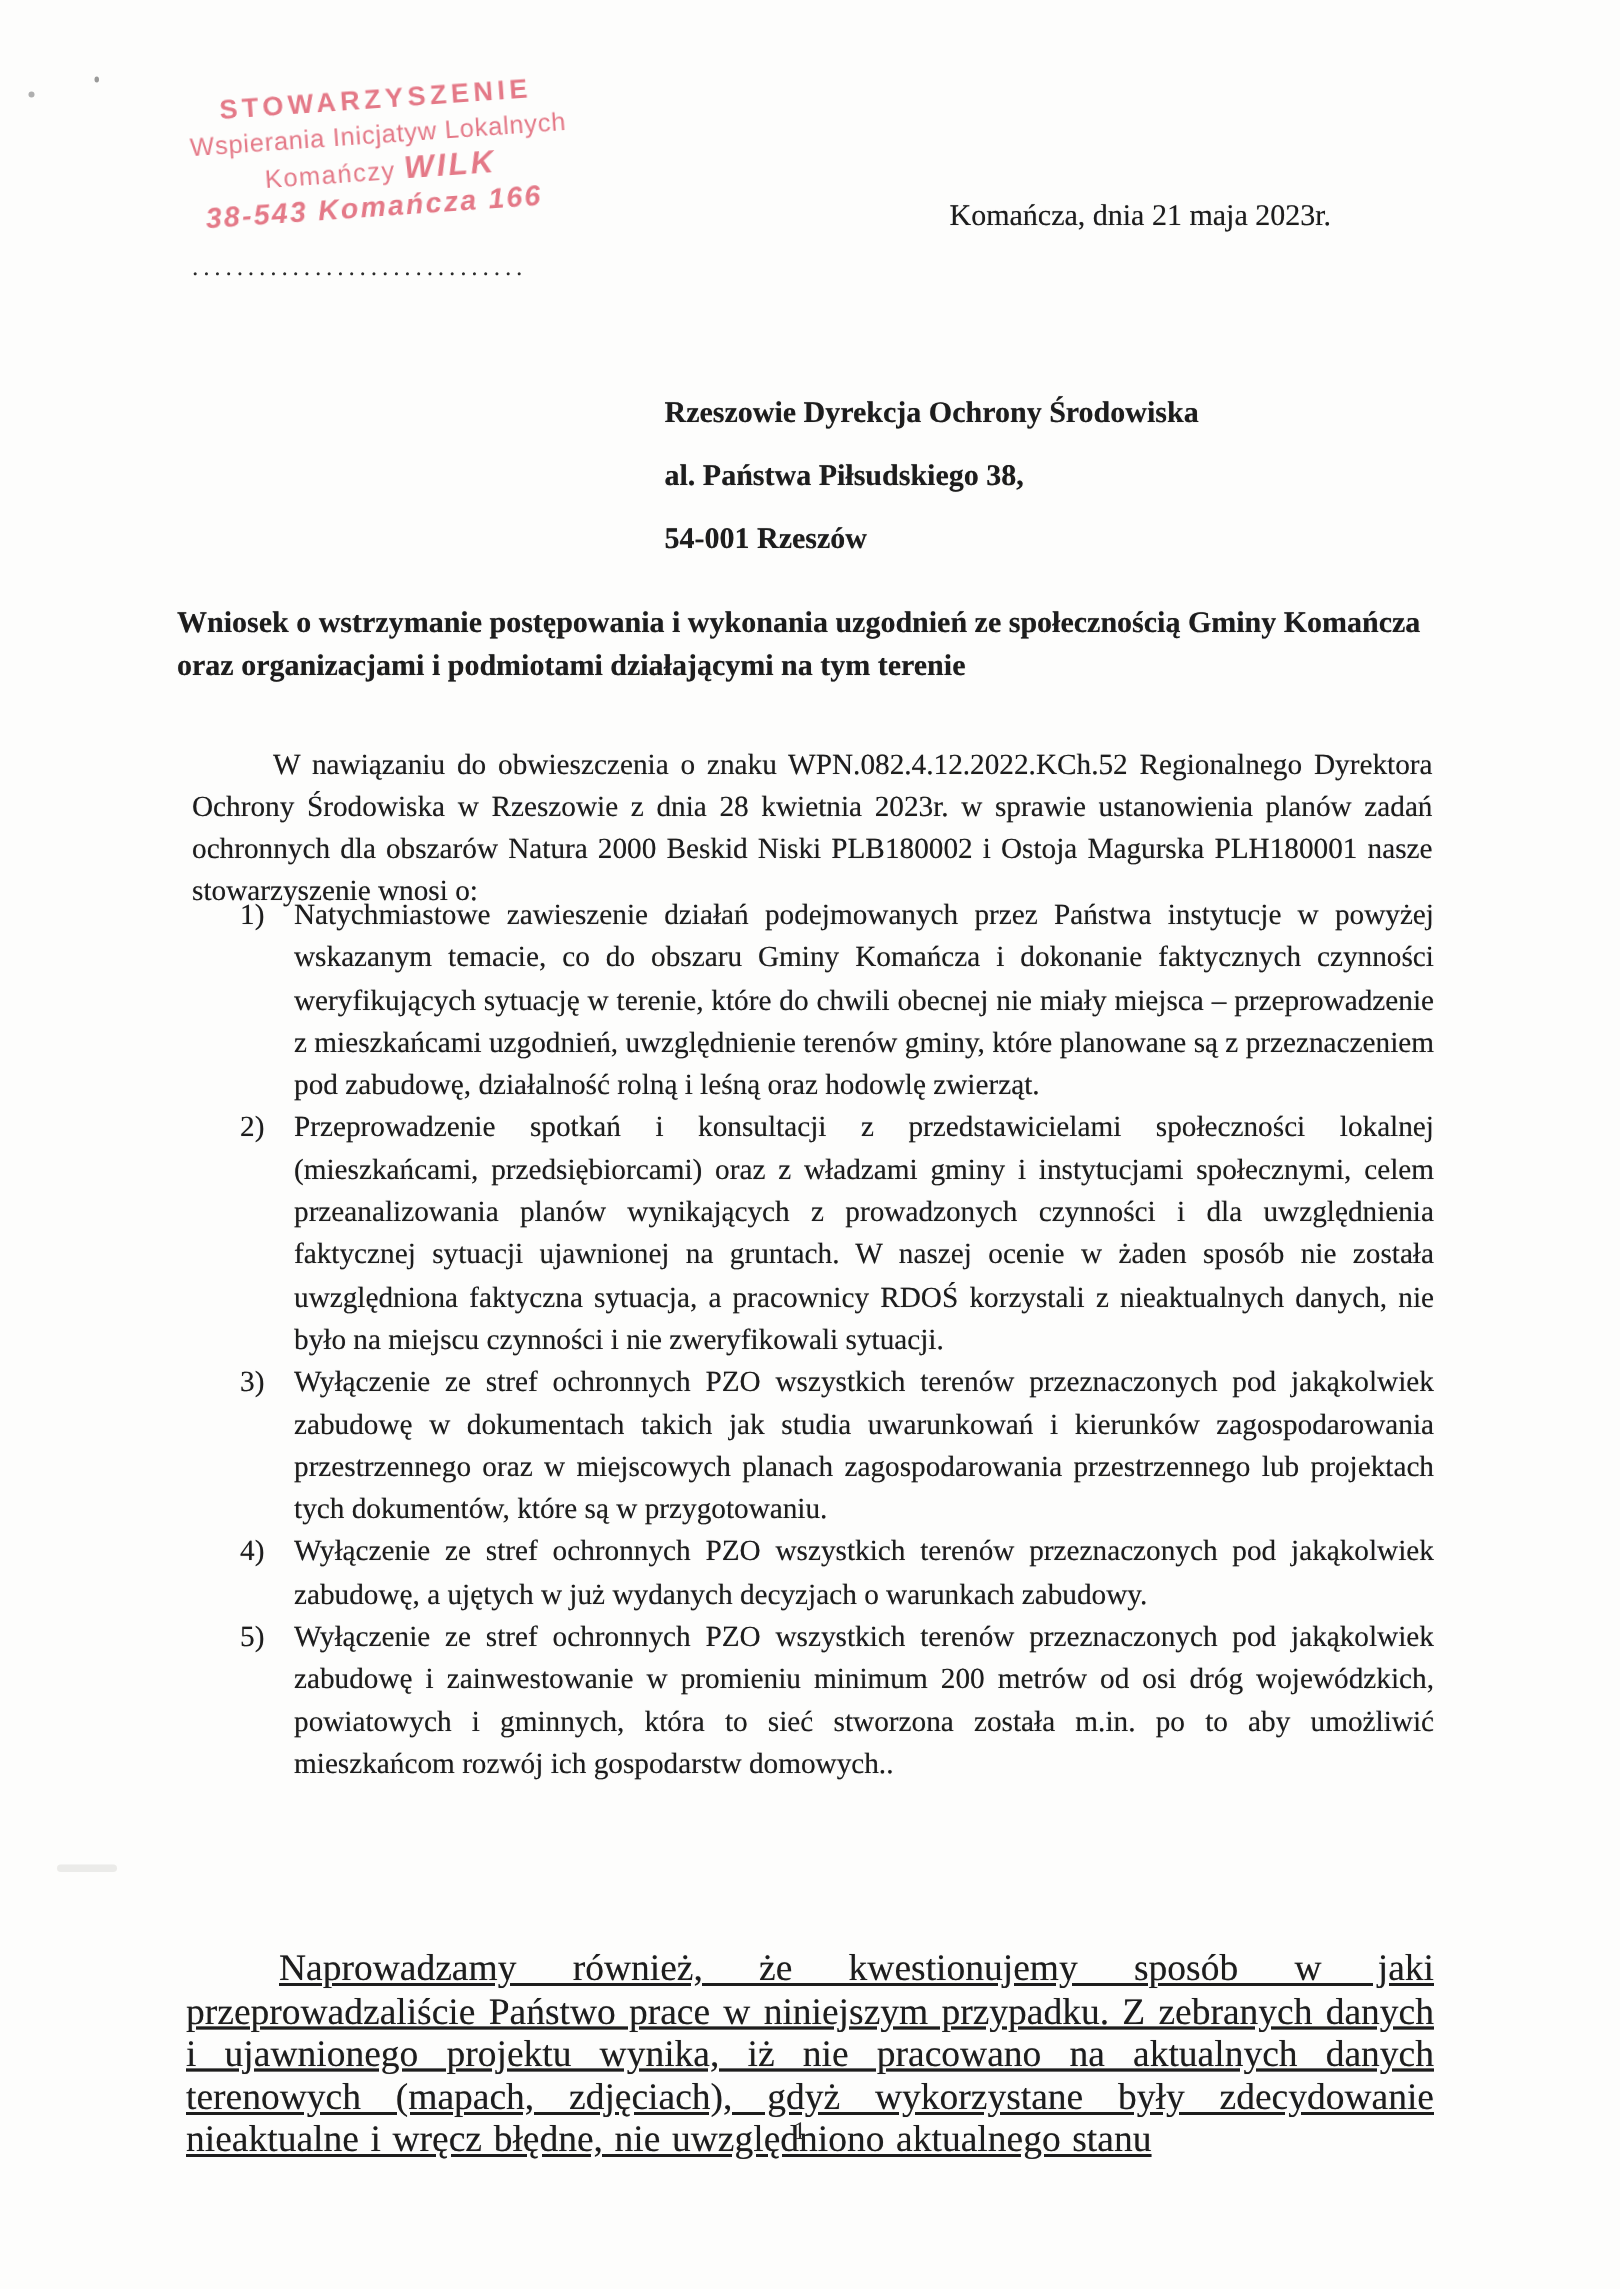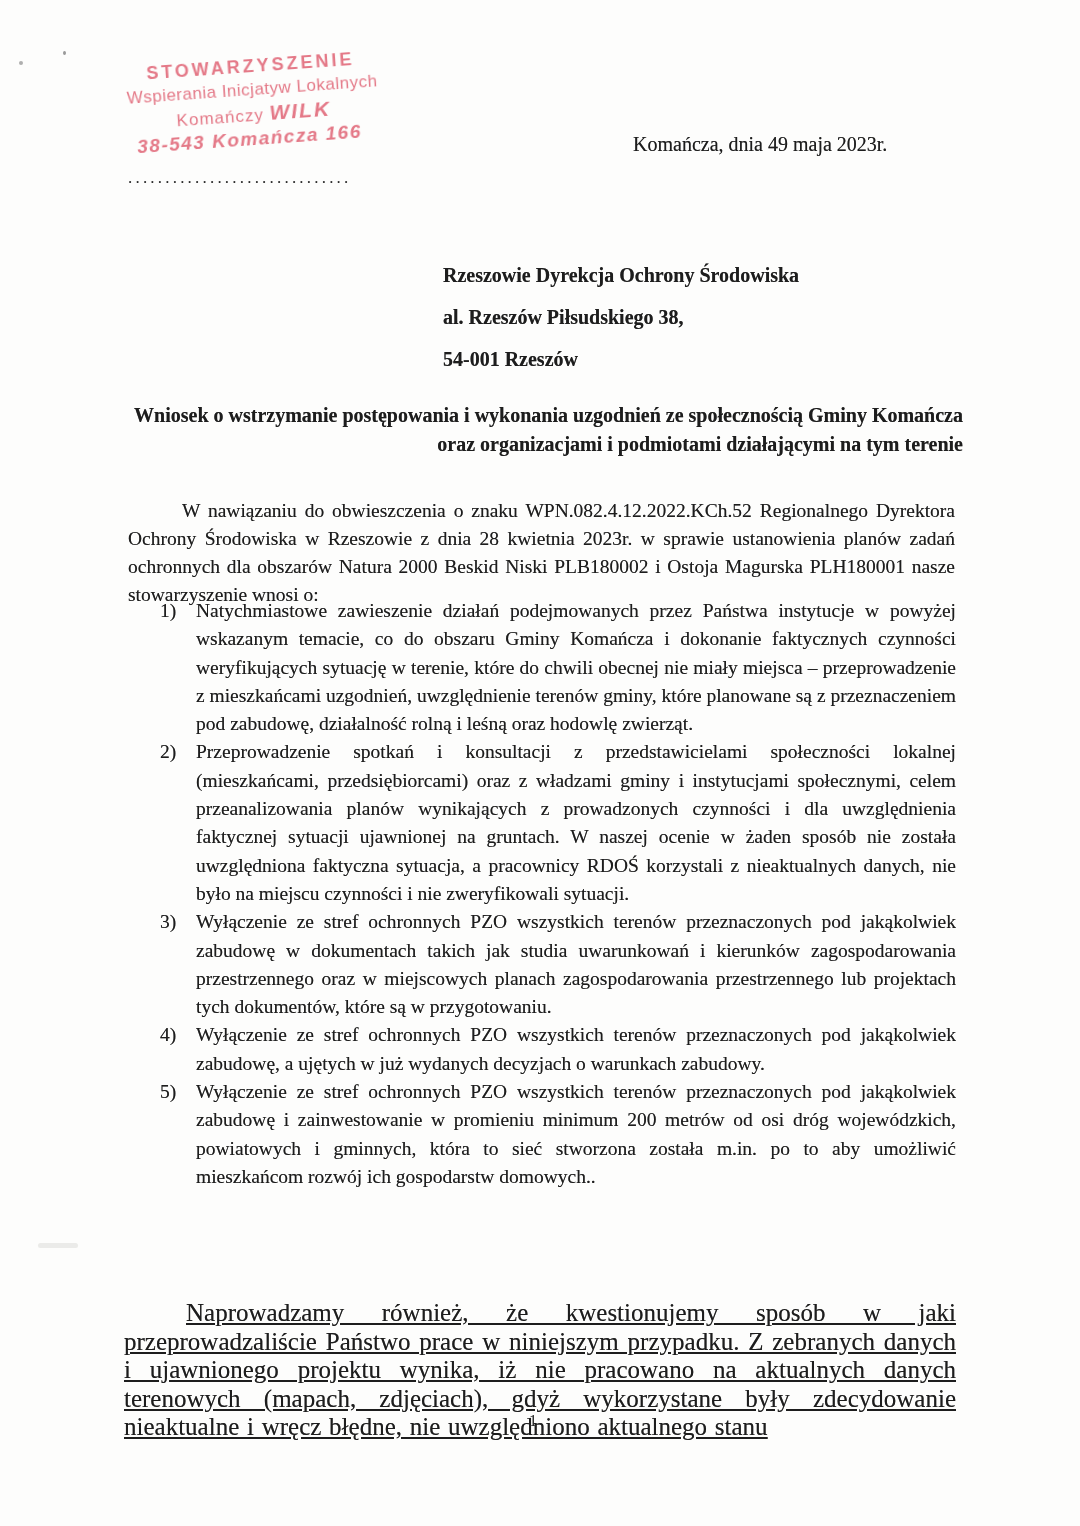--- a/index.html
+++ b/index.html
@@ -44,21 +44,21 @@
     font-size:17px;letter-spacing:3.2px;color:#2a2a2a;
     font-family:"Liberation Serif", serif;
   }
   .recipient{
     position:absolute;top:254px;left:443px;
     font-weight:bold;font-size:20px;line-height:42px;
   }
   .subject{
     position:absolute;top:401px;left:118px;width:845px;
     font-weight:bold;font-size:20px;line-height:29px;
-    text-align:right;
+    text-align:left;
   }
   .intro{
     position:absolute;top:477px;left:128px;width:827px;
     font-size:19.5px;line-height:28.3px;
     text-align:justify;text-indent:54px;
   }
   .list{
     position:absolute;top:597px;left:160px;width:796px;
     font-size:19.5px;line-height:28.3px;
   }
@@ -91,27 +91,27 @@
   <div class="stamp">
     <div class="l1">STOWARZYSZENIE</div>
     <div class="l2">Wspierania Inicjatyw Lokalnych</div>
     <div class="l3">
       <span>Komańczy</span>
       <span class="wilk">WILK</span>
     </div>
     <div class="l4">38-543 Komańcza 166</div>
   </div>
 
-  <div class="dateline inked">Komańcza, dnia 49 maja 2023r.</div>
+  <div class="dateline inked">Komańcza, dnia 21 maja 2023r.</div>
 
   <div class="dotted-line">..............................</div>
 
   <div class="recipient inked">
     <div>Rzeszowie Dyrekcja Ochrony Środowiska</div>
-    <div>al. Rzeszów Piłsudskiego 38,</div>
+    <div>al. Państwa Piłsudskiego 38,</div>
     <div>54-001 Rzeszów</div>
   </div>
 
   <div class="subject inked">Wniosek o wstrzymanie postępowania i wykonania uzgodnień ze społecznością Gminy Komańcza oraz organizacjami i podmiotami działającymi na tym terenie</div>
 
   <p class="intro inked">W nawiązaniu do obwieszczenia o znaku WPN.082.4.12.2022.KCh.52 Regionalnego Dyrektora Ochrony Środowiska w Rzeszowie z dnia 28 kwietnia 2023r. w sprawie ustanowienia planów zadań ochronnych dla obszarów Natura 2000 Beskid Niski PLB180002 i Ostoja Magurska PLH180001 nasze stowarzyszenie wnosi o:</p>
 
   <div class="list">
     <div class="li">
       <span class="num inked">1)</span>

